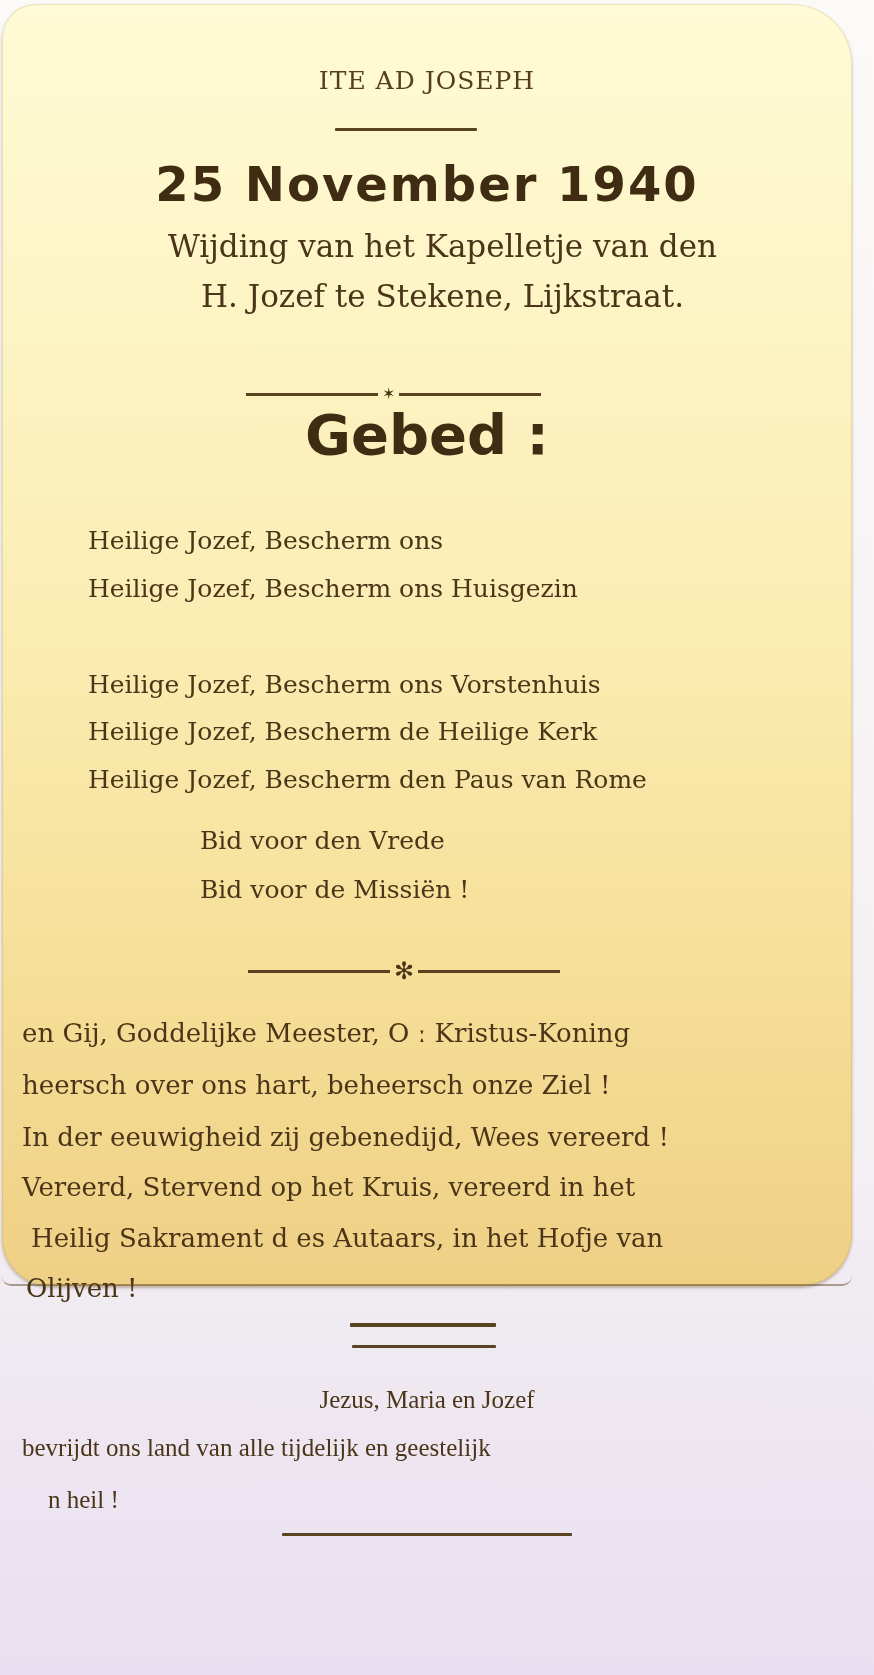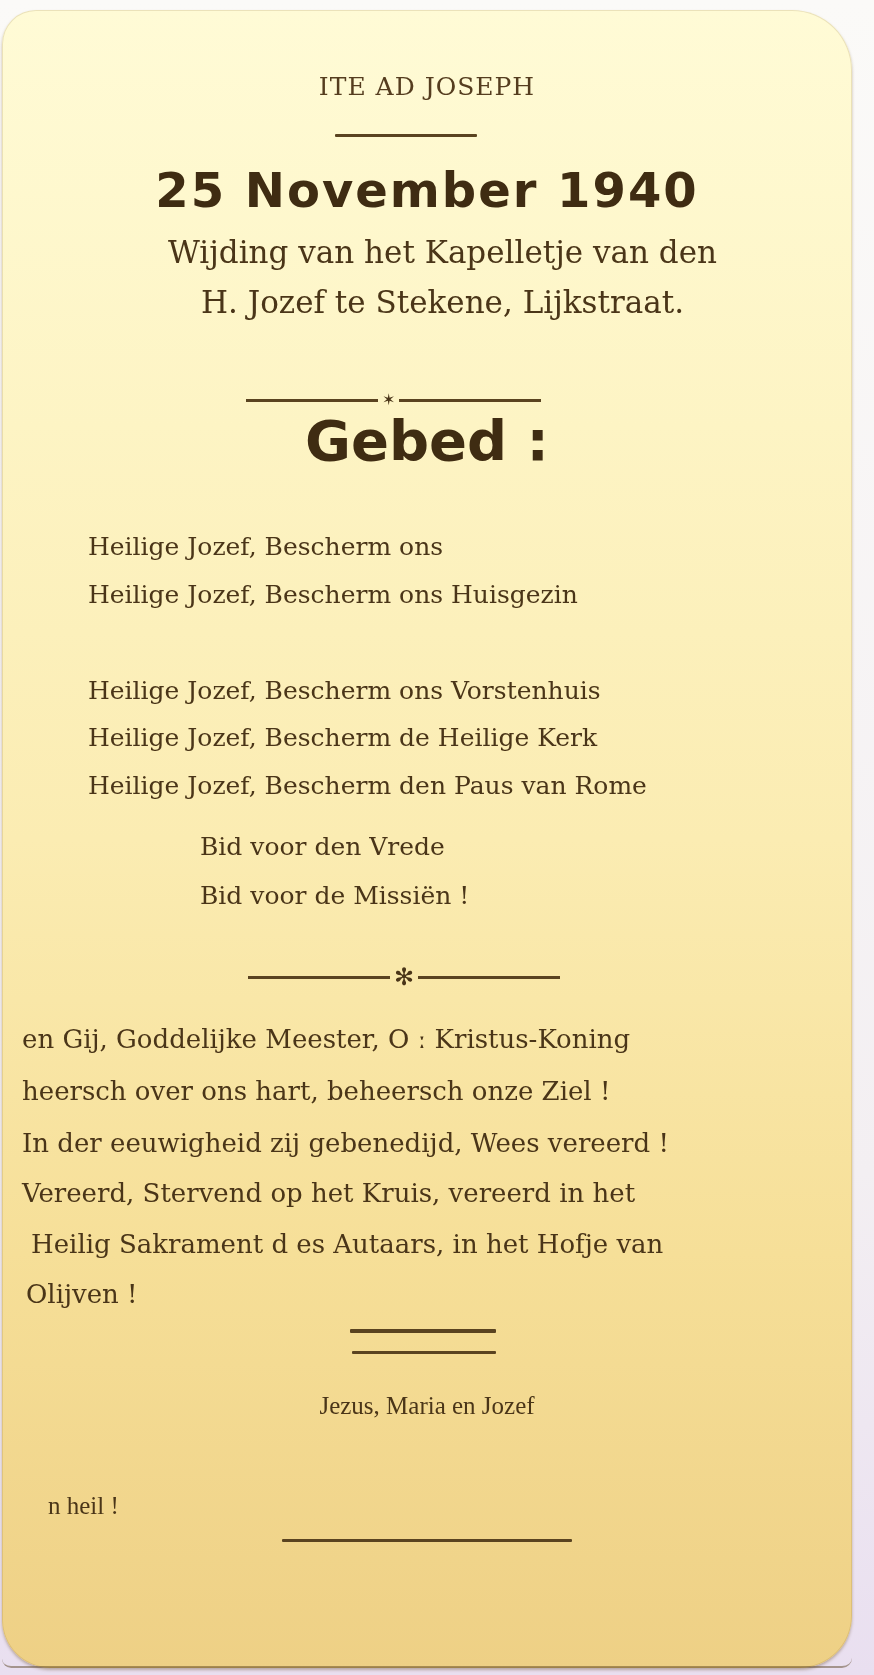--- a/index.html
+++ b/index.html
@@ -12,23 +12,23 @@
   }
   .page-bg {
     position: absolute;
     left: 0; top: 0;
     width: 874px; height: 1675px;
     background: linear-gradient(180deg, #fbfaf8 0%, #f3eff2 70%, #e9dff0 100%);
   }
   .card {
     position: absolute;
     left: 2px;
-    top: 10px;
+    top: 4px;
     width: 850px;
-    height: 1658px;
+    height: 1282px;
     border-radius: 34px 60px 52px 48px;
     background: linear-gradient(180deg,
       #fffbd6 0%,
       #fdf4c4 25%,
       #fbecb2 50%,
       #f6df98 75%,
       #eed085 100%);
     box-shadow: inset 0 0 0 1px rgba(120,90,30,0.15), 0 2px 3px rgba(90,60,20,0.35);
     font-family: "DejaVu Sans", sans-serif;
     color: #4a3518;
@@ -155,16 +155,17 @@
   <div class="line body-line" style="top:1066px;">heersch  over ons hart, beheersch onze Ziel !</div>
   <div class="line body-line" style="top:1118px;">In der eeuwigheid  zij gebenedijd, Wees vereerd !</div>
   <div class="line body-line" style="top:1168px;">Vereerd,  Stervend op  het Kruis,  vereerd  in het</div>
   <div class="line body-line" style="top:1219px;margin-left:9px;">Heilig Sakrament d es  Autaars,  in  het  Hofje van</div>
   <div class="line body-line" style="top:1269px; left:24px;">Olijven !</div>
 
   <div class="rule" style="left:348px; top:1319px; width:146px; height:4px;"></div>
   <div class="rule" style="left:350px; top:1341px; width:144px; height:3px;"></div>
 
   <div class="line center closing" style="top:1382px;">Jezus, Maria en Jozef</div>
+  <div class="line closing" style="top:1430px; left:20px;">bevrijdt ons land  van alle  tijdelijk  en geestelijk</div>
   <div class="line closing" style="top:1482px; left:46px;">n heil !</div>
 
   <div class="rule" style="left:280px; top:1529px; width:290px; height:3px;"></div>
 </div>
 
 </body></html>

